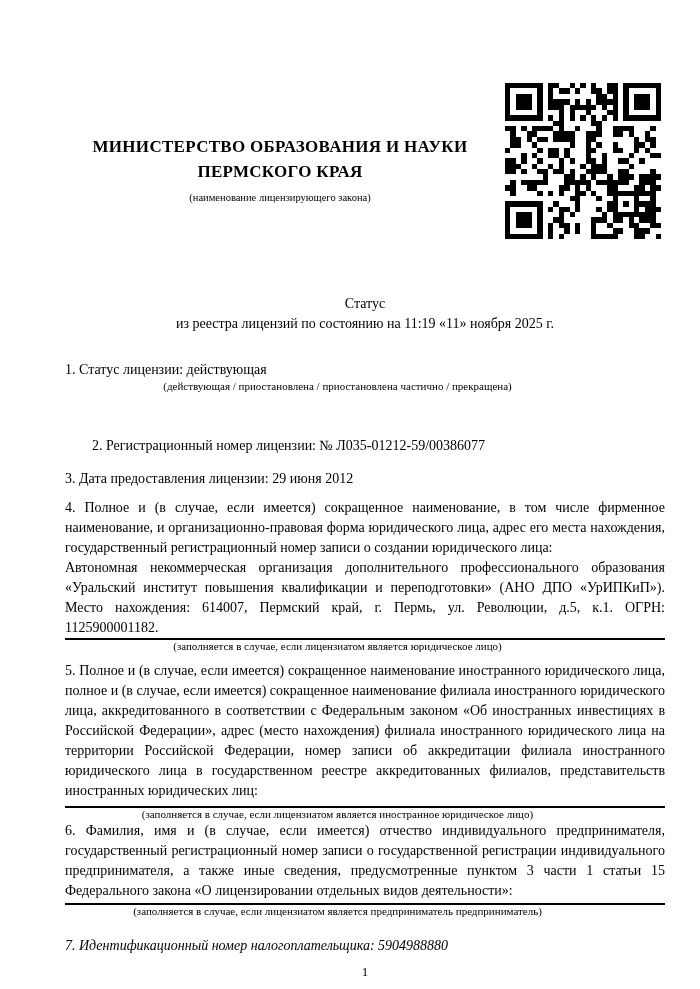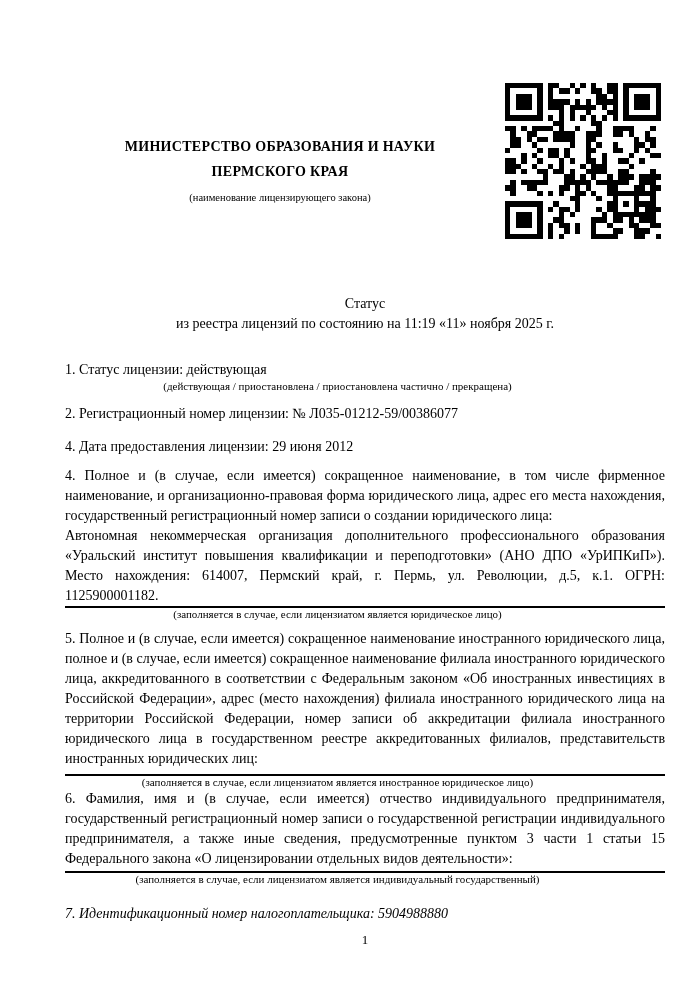--- a/index.html
+++ b/index.html
@@ -11,21 +11,21 @@
     font-family:"Liberation Serif","DejaVu Serif",serif;
     color:#000;
     overflow:hidden;
   }
   
   .ministry{
     position:absolute;left:63px;top:134px;width:434px;
     text-align:center;
   }
   .ministry-title{
-    font-size:14px;font-weight:bold;line-height:25px;
+    font-size:17px;font-weight:bold;line-height:25px;
     letter-spacing:0.3px;
   }
   .ministry-caption{
     font-size:10.5px;line-height:13px;margin-top:7px;
   }
   .qr{
     position:absolute;left:505px;top:83px;width:156px;height:156px;
   }
   
   .content{
@@ -35,22 +35,22 @@
   .doc-title{text-align:center;margin-bottom:26px;}
   .para{text-align:justify;}
   .line-left{text-align:left;}
   .caption-wrap{width:545px;text-align:center;}
   .caption{
     font-size:11px;line-height:13px;
   }
   .rule{
     border-top:2px solid #000;height:0;width:600px;
   }
-  .item1{margin-bottom:11px;font-family:Liberation Serif, serif;}
-  .item2{margin-bottom:13px;}
+  .item1{margin-bottom:43px;font-family:Liberation Serif, serif;}
+  .item2{margin-bottom:13px;margin-left:27px;}
   .item3{margin-bottom:9px;}
   .item4{margin-bottom:8px;}
   .item5{}
   .item5 .rule{margin-top:5px;}
   .item6{margin-bottom:18px;}
   .item6 .rule{margin-top:2px;}
   .item7{margin-bottom:7px;font-style:italic;}
   .page-number{text-align:center;font-size:13px;line-height:17px;}
 </style>
 </head>
@@ -489,21 +489,21 @@
       <div class="caption-wrap">
         <div class="caption">(действующая / приостановлена / приостановлена частично / прекращена)</div>
       </div>
     </div>
 
     <div class="item2">
       <div class="line-left">2. Регистрационный номер лицензии: № Л035-01212-59/00386077</div>
     </div>
 
     <div class="item3">
-      <div class="line-left">4. Дата предоставления лицензии: 29 июня 2012</div>
+      <div class="line-left">3. Дата предоставления лицензии: 29 июня 2012</div>
     </div>
 
     <div class="item4">
       <div class="para">4. Полное и (в случае, если имеется) сокращенное наименование, в том числе фирменное наименование, и организационно-правовая форма юридического лица, адрес его места нахождения, государственный регистрационный номер записи о создании юридического лица:</div>
       <div class="para">Автономная некоммерческая организация дополнительного профессионального образования «Уральский институт повышения квалификации и переподготовки» (АНО ДПО «УрИПКиП»). Место нахождения: 614007, Пермский край, г. Пермь, ул. Революции, д.5, к.1. ОГРН: 1125900001182.</div>
       <div class="rule"></div>
       <div class="caption-wrap">
         <div class="caption">(заполняется в случае, если лицензиатом является юридическое лицо)</div>
       </div>
     </div>
@@ -513,21 +513,21 @@
       <div class="rule"></div>
       <div class="caption-wrap">
         <div class="caption">(заполняется в случае, если лицензиатом является иностранное юридическое лицо)</div>
       </div>
     </div>
 
     <div class="item6">
       <div class="para">6. Фамилия, имя и (в случае, если имеется) отчество индивидуального предпринимателя, государственный регистрационный номер записи о государственной регистрации индивидуального предпринимателя, а также иные сведения, предусмотренные пунктом 3 части 1 статьи 15 Федерального закона «О лицензировании отдельных видов деятельности»:</div>
       <div class="rule"></div>
       <div class="caption-wrap">
-        <div class="caption">(заполняется в случае, если лицензиатом является индивидуальный государственный)</div>
+        <div class="caption">(заполняется в случае, если лицензиатом является предприниматель предприниматель)</div>
       </div>
     </div>
 
     <div class="item7">
       <div class="line-left">7. Идентификационный номер налогоплательщика: 5904988880</div>
     </div>
 
     <div class="page-number">1</div>
 
   </div>

